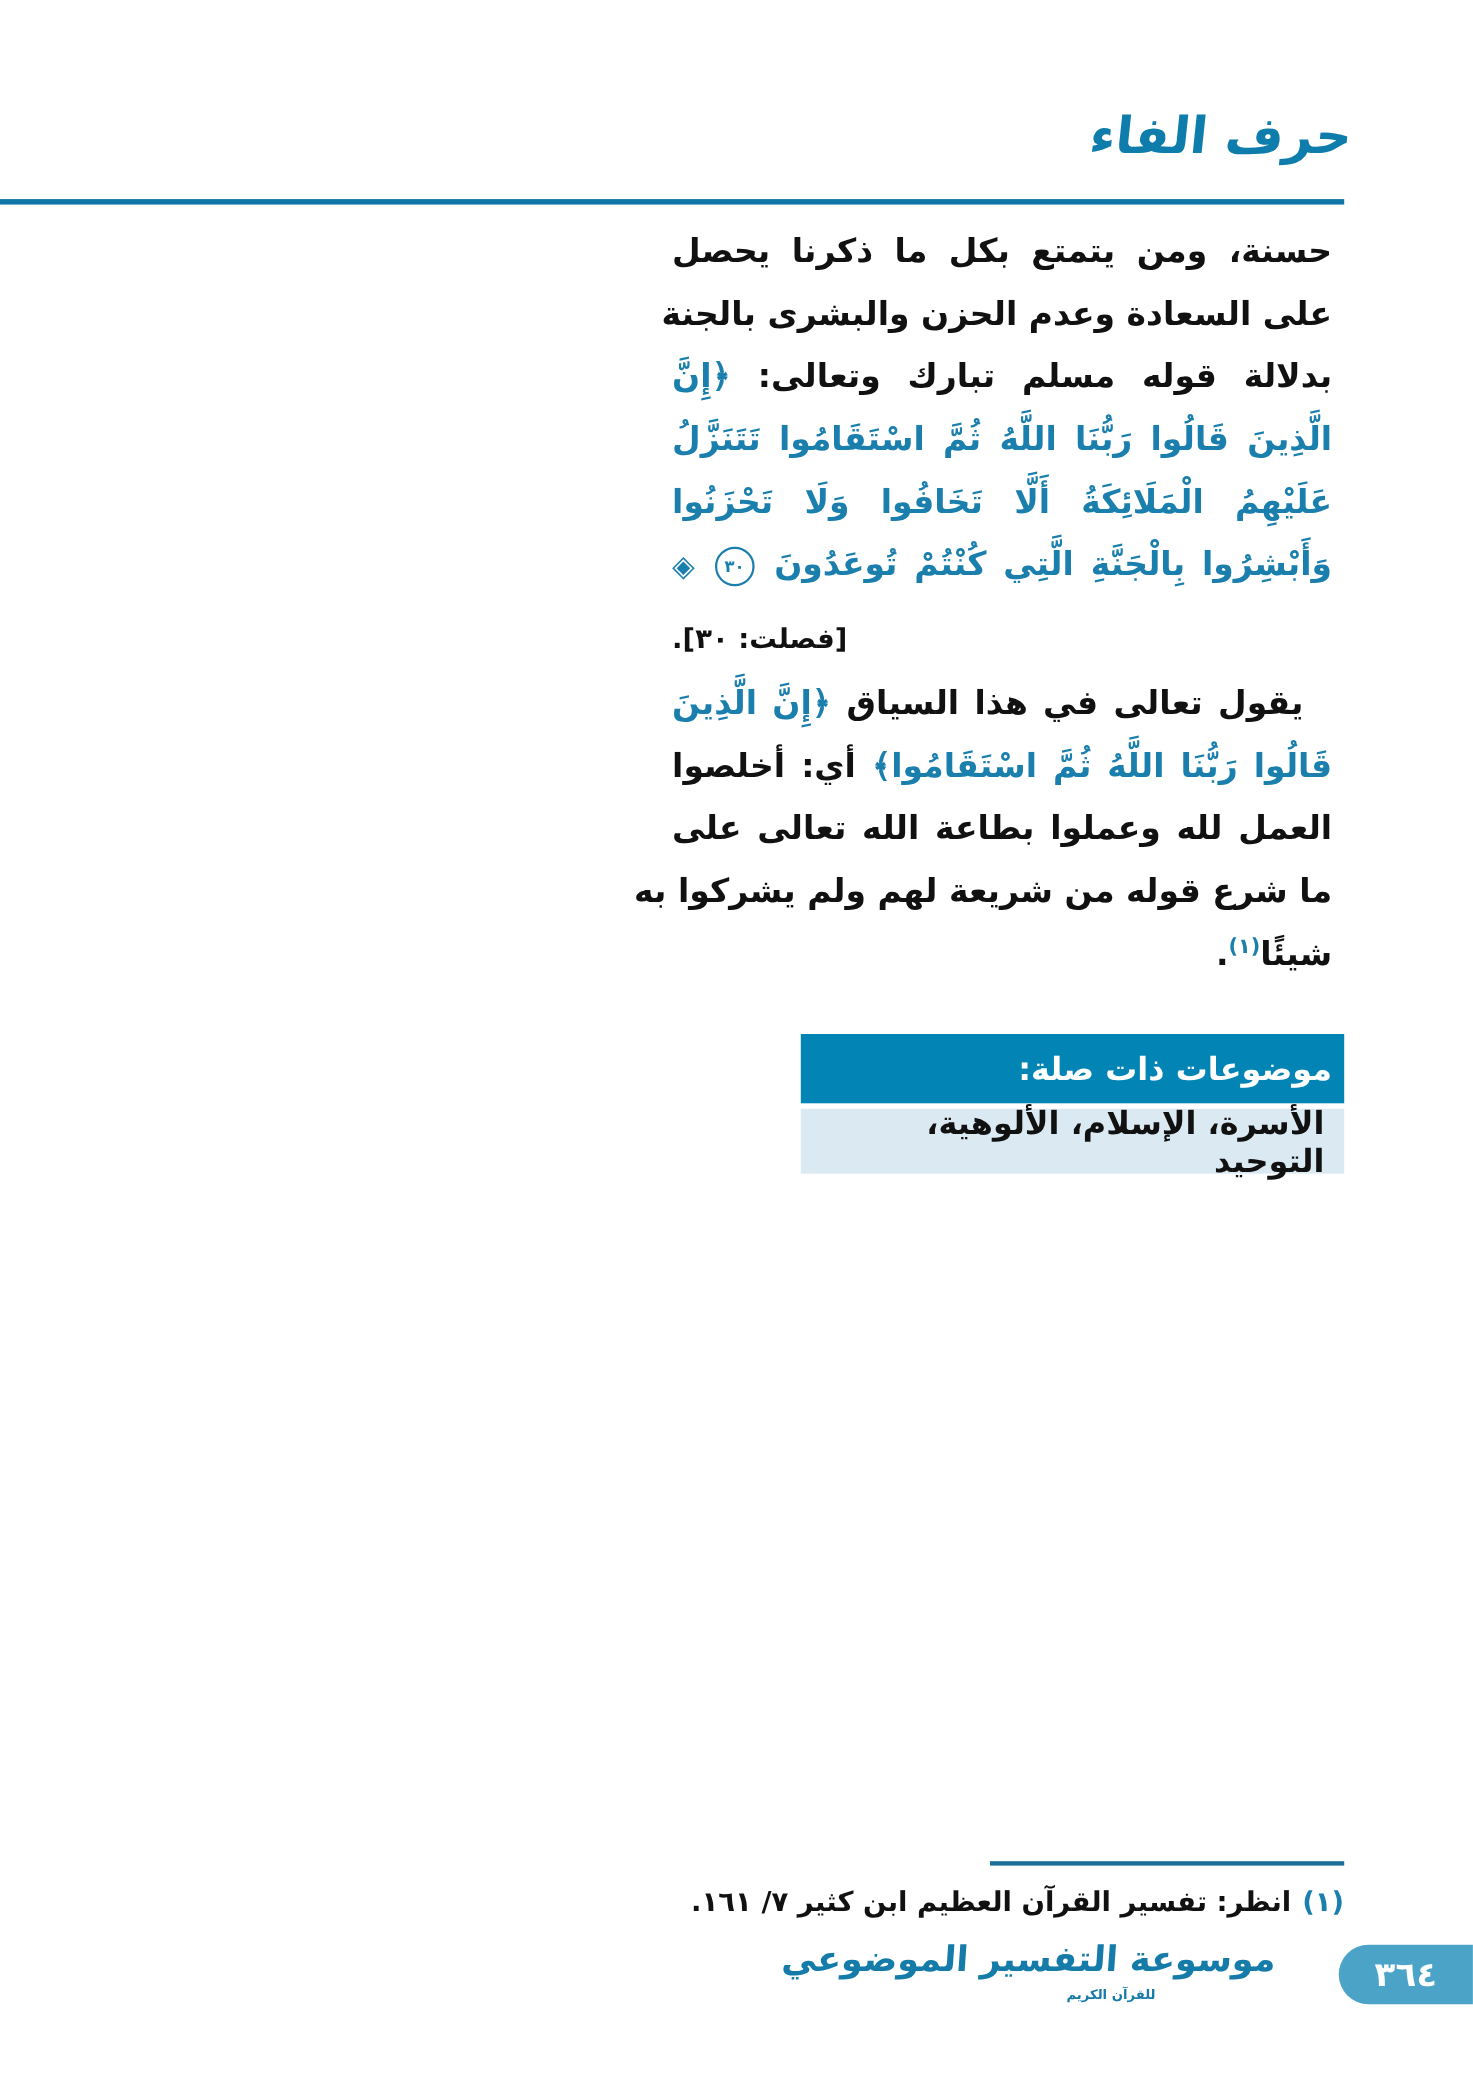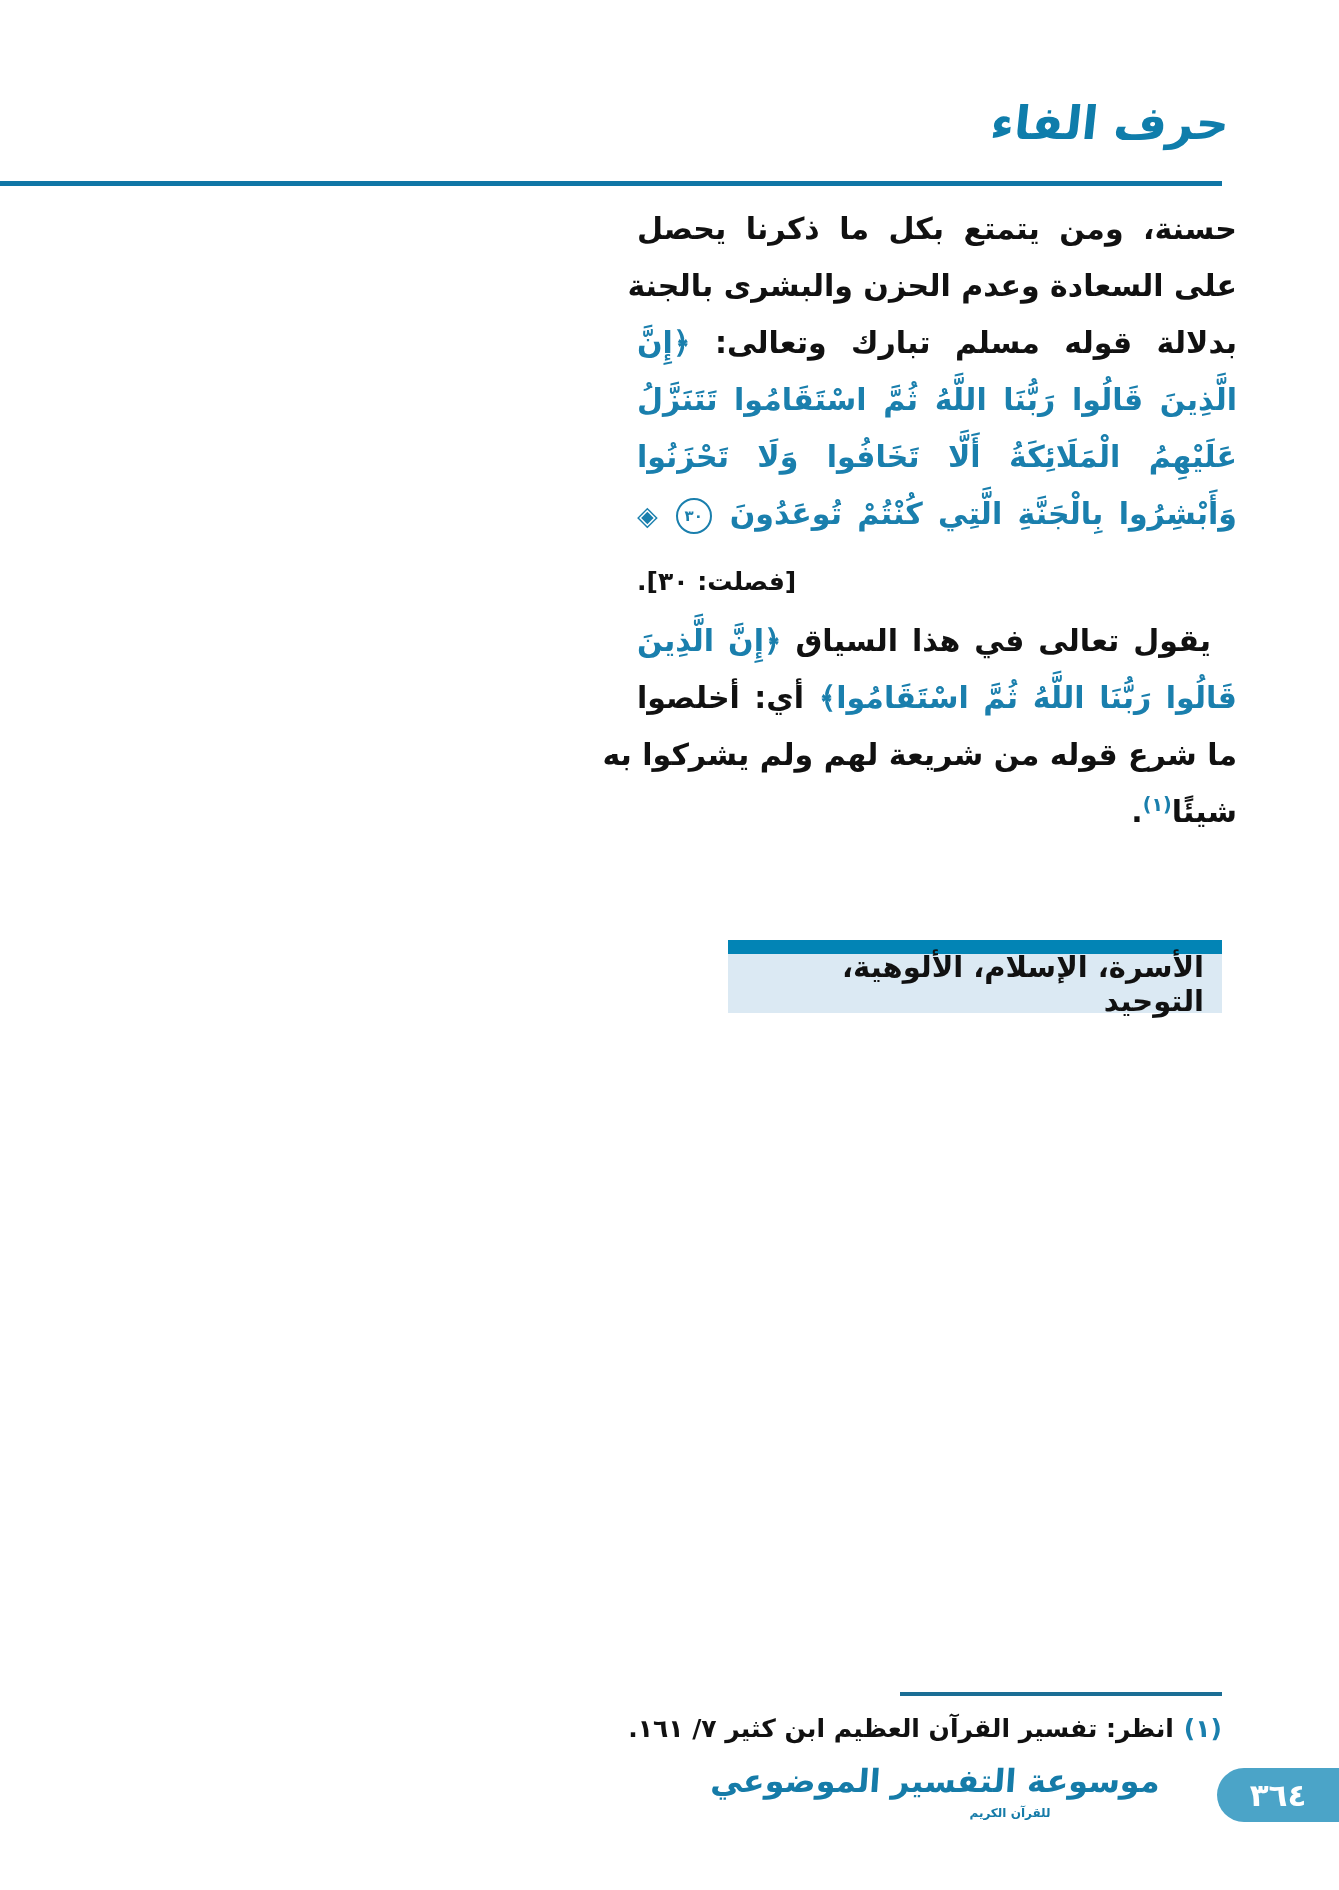--- a/index.html
+++ b/index.html
@@ -23,21 +23,21 @@
   .header-rule{
     position:absolute;top:181px;left:0;width:1222px;height:5px;background:var(--rule-blue);
   }
   .section-calligraphy{
     position:absolute;top:96px;right:110px;
     font-size:46px;font-weight:bold;color:var(--accent);
     transform:skewX(-6deg);letter-spacing:-2px;white-space:nowrap;
   }
   
   .body-col{
-    position:absolute;top:200px;right:102px;width:600px;
+    position:absolute;top:200px;right:128px;width:600px;
     direction:rtl;font-weight:bold;font-size:30px;line-height:57px;color:var(--ink);
   }
   .line{text-align:justify;text-align-last:justify;white-space:nowrap;}
   .line.end{text-align:right;text-align-last:right;}
   .line.indent{padding-right:26px;}
   .line.citation{
     text-align:right;text-align-last:left;font-size:25px;margin:14px 0 6px 0;line-height:48px;
   }
   .seg-quran{color:var(--verse-blue);}
   .seg-body{color:var(--ink);}
@@ -50,21 +50,21 @@
   }
   .seg-orn{color:var(--verse-blue);font-size:27px;vertical-align:middle;}
   
   .related-header{
     position:absolute;top:940px;right:117px;width:494px;height:63px;
     background:var(--bar-blue);color:#ffffff;font-weight:bold;font-size:29px;
     display:flex;align-items:center;justify-content:flex-start;
     padding:0 11px;direction:rtl;
   }
   .related-topics{
-    position:absolute;top:954px;right:117px;width:494px;height:59px;
+    position:absolute;top:1008px;right:117px;width:494px;height:59px;
     background:var(--bar-light);color:var(--ink);font-weight:bold;font-size:29px;
     display:flex;align-items:center;justify-content:flex-start;
     padding:0 18px;direction:rtl;
   }
   
   .footnote-rule{
     position:absolute;top:1692px;right:117px;width:322px;height:4px;background:var(--fn-rule);
   }
   .footnote{
     position:absolute;top:1706px;right:117px;width:610px;direction:rtl;
@@ -102,20 +102,21 @@
   <div class="body-col">
       <div class="line"><span class="seg-body">حسنة، ومن يتمتع بكل ما ذكرنا يحصل</span></div>
       <div class="line"><span class="seg-body">على السعادة وعدم الحزن والبشرى بالجنة</span></div>
       <div class="line"><span class="seg-body">بدلالة قوله مسلم تبارك وتعالى: </span><span class="seg-quran">﴿إِنَّ</span></div>
       <div class="line"><span class="seg-quran">الَّذِينَ قَالُوا رَبُّنَا اللَّهُ ثُمَّ اسْتَقَامُوا تَتَنَزَّلُ</span></div>
       <div class="line"><span class="seg-quran">عَلَيْهِمُ الْمَلَائِكَةُ أَلَّا تَخَافُوا وَلَا تَحْزَنُوا</span></div>
       <div class="line"><span class="seg-quran">وَأَبْشِرُوا بِالْجَنَّةِ الَّتِي كُنْتُمْ تُوعَدُونَ</span><span class="seg-aya">٣٠</span><span class="seg-orn">◈</span></div>
       <div class="line citation"><span class="seg-body">[فصلت: ٣٠].</span></div>
       <div class="line indent"><span class="seg-body">يقول تعالى في هذا السياق </span><span class="seg-quran">﴿إِنَّ الَّذِينَ</span></div>
       <div class="line"><span class="seg-quran">قَالُوا رَبُّنَا اللَّهُ ثُمَّ اسْتَقَامُوا﴾</span><span class="seg-body"> أي: أخلصوا</span></div>
+      <div class="line"><span class="seg-body">العمل لله وعملوا بطاعة الله تعالى على</span></div>
       <div class="line"><span class="seg-body">ما شرع قوله من شريعة لهم ولم يشركوا به</span></div>
       <div class="line end"><span class="seg-body">شيئًا</span><span class="seg-fnref">(١)</span><span class="seg-body">.</span></div>
     </div>
 
   <div class="related-header">
     <span>موضوعات ذات صلة:</span>
   </div>
 
   <div class="related-topics">
     <span>الأسرة، الإسلام، الألوهية، التوحيد</span>

